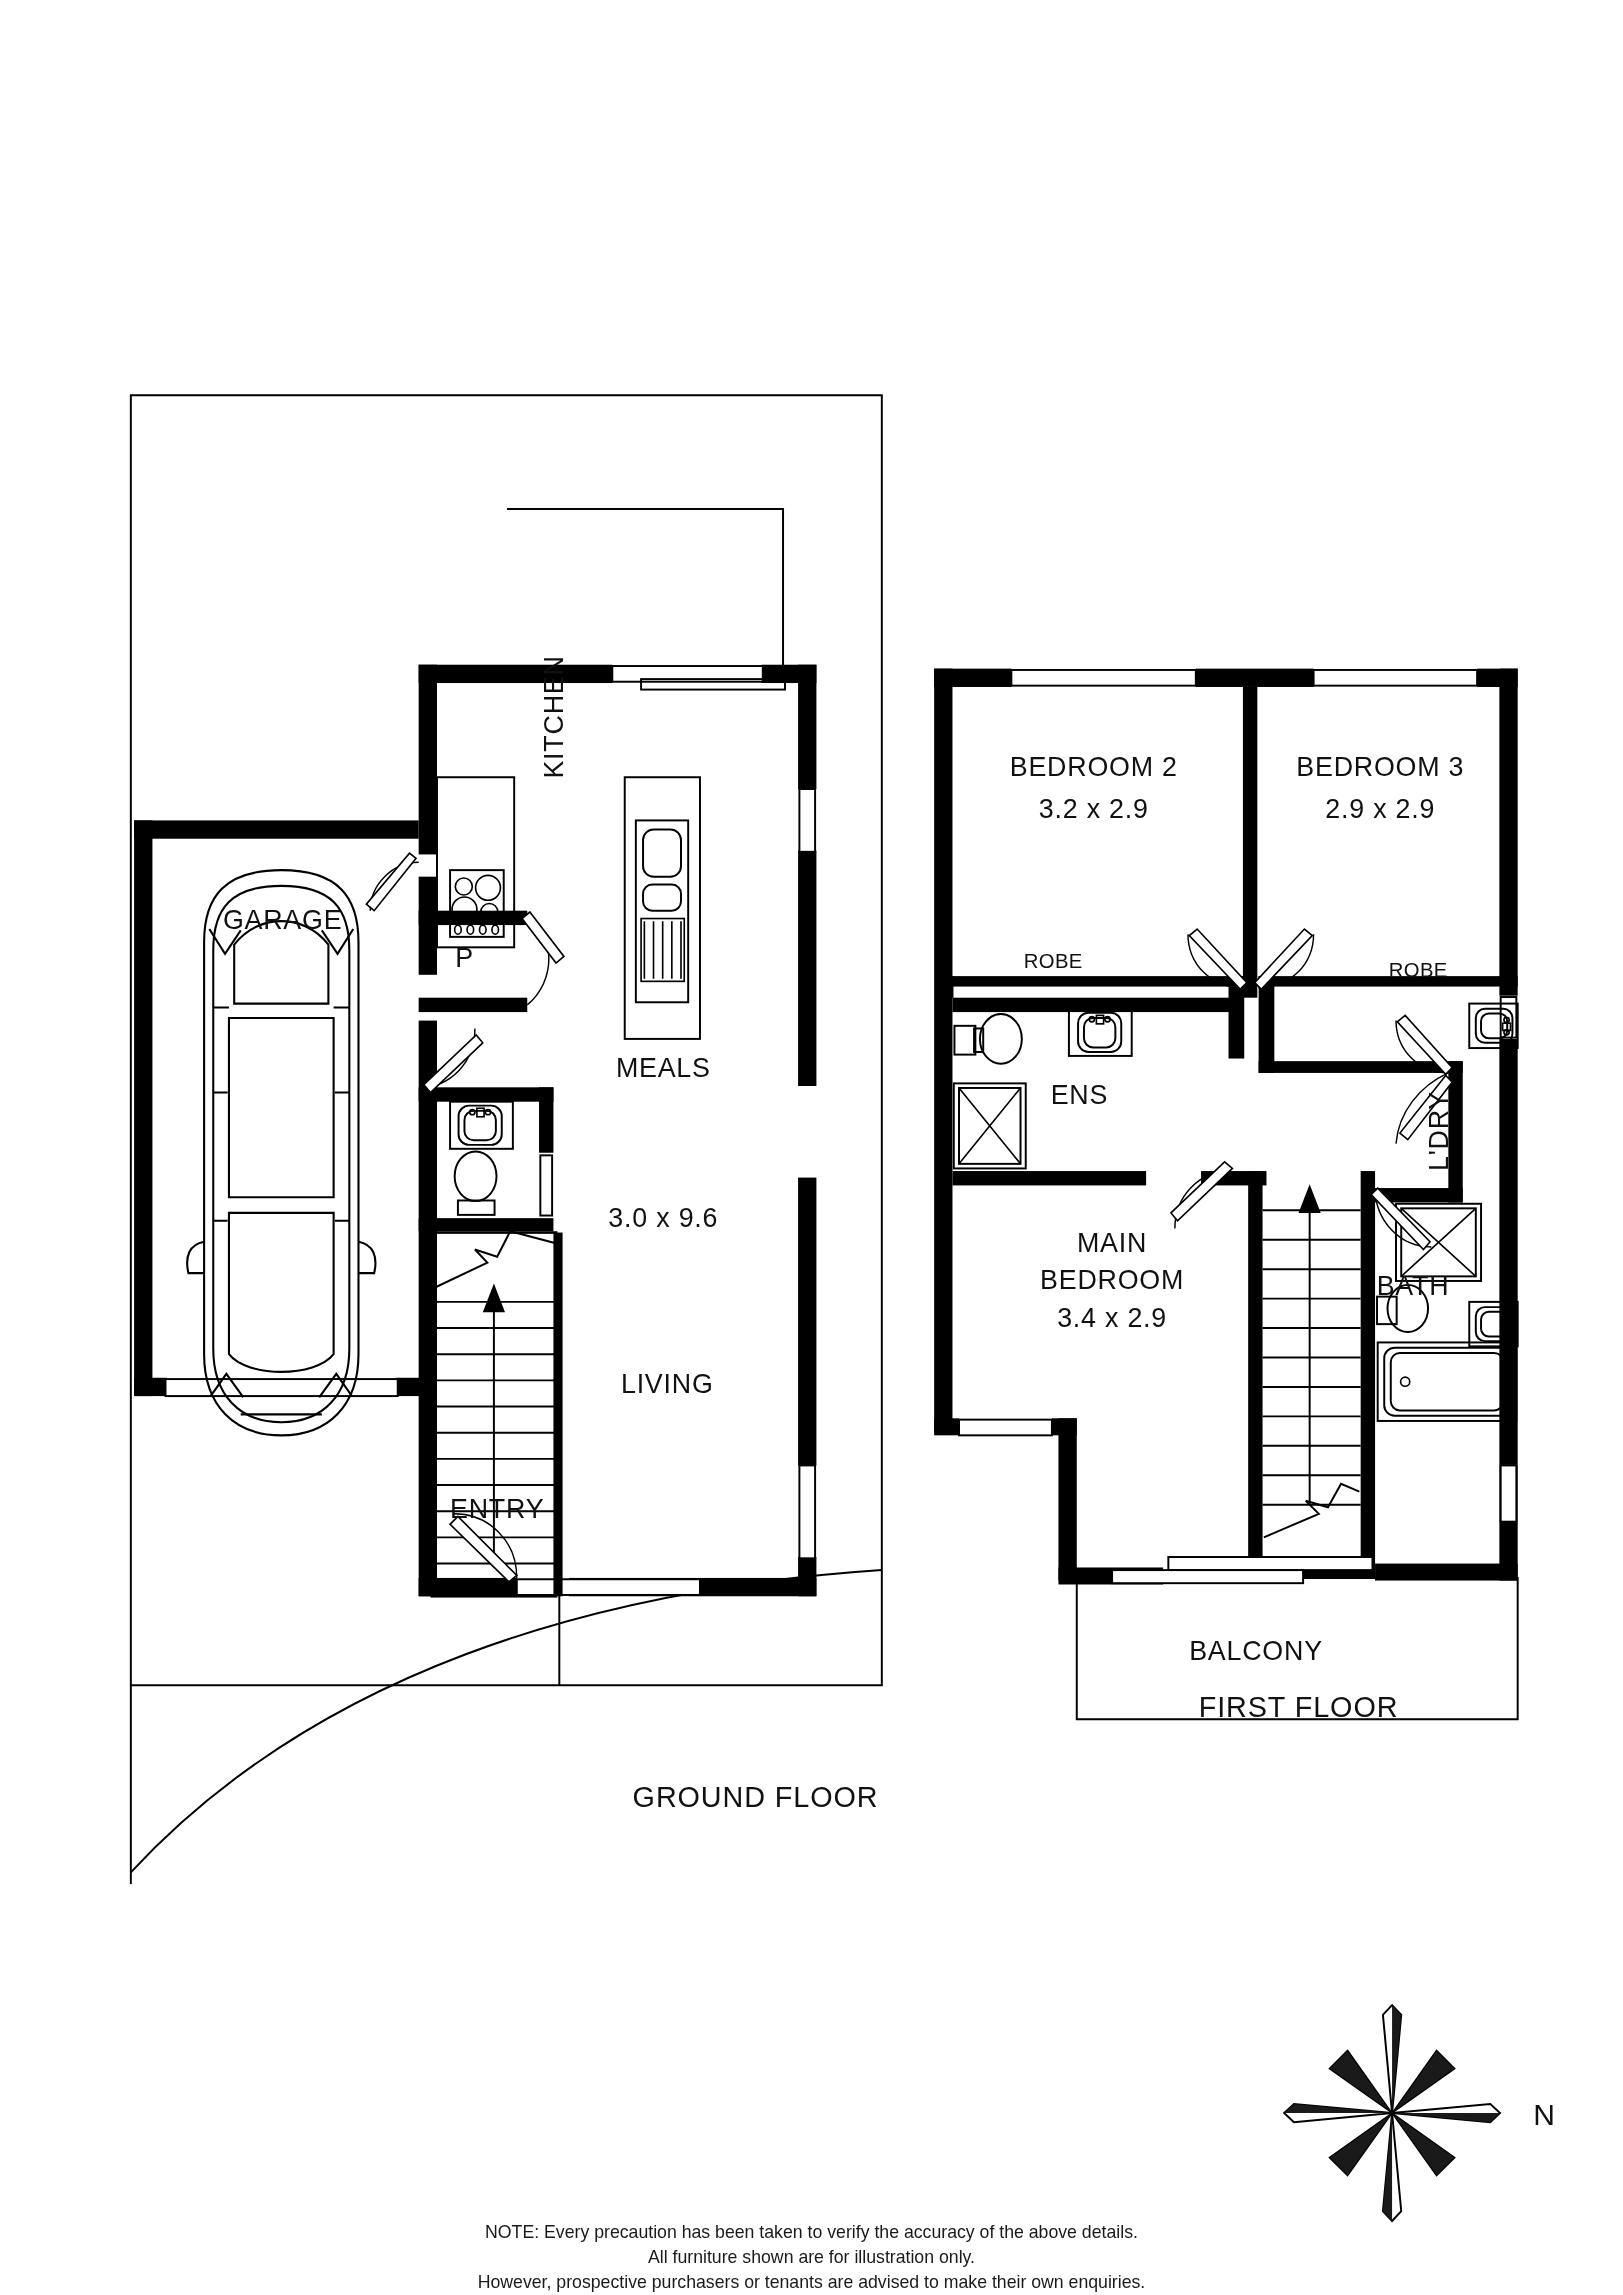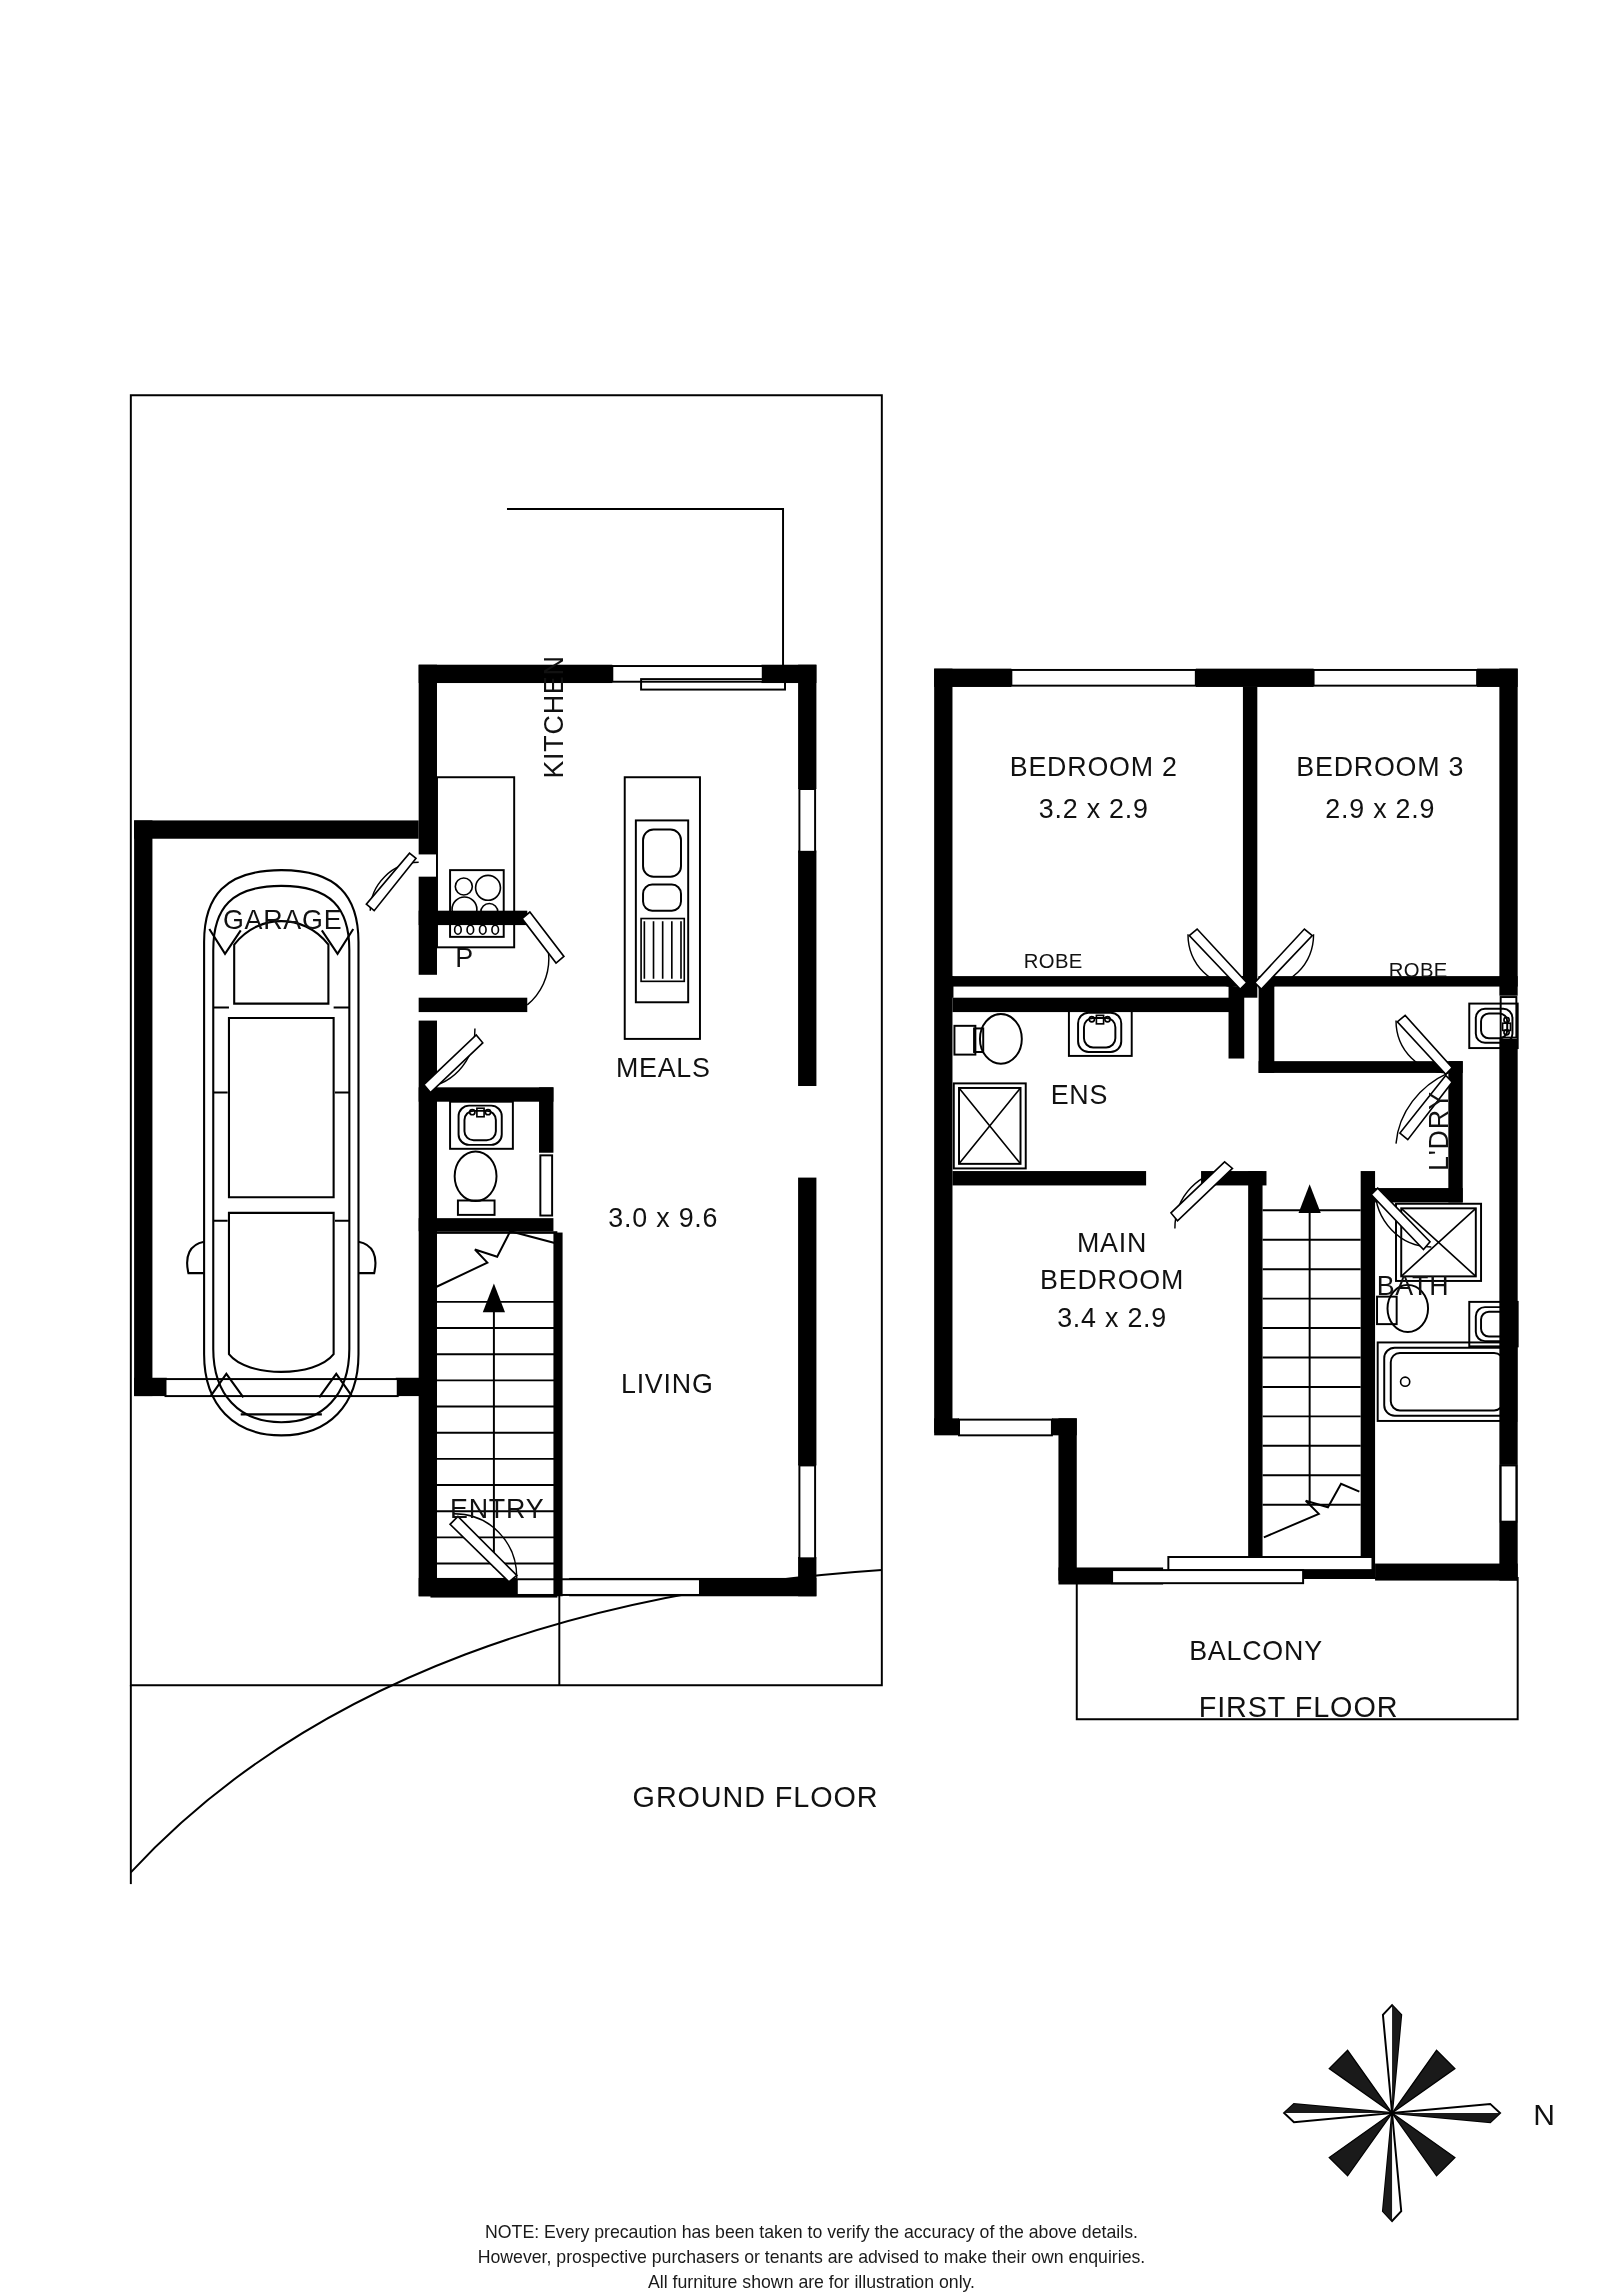--- a/index.html
+++ b/index.html
@@ -391,18 +391,18 @@
         <path d="M0 0 L-68 96 L-96 68 Z" fill="#1a1a1a" stroke="#000" stroke-width="2"></path>
         <path d="M0 0 L-96 -68 L-68 -96 Z" fill="#1a1a1a" stroke="#000" stroke-width="2"></path>
       </g>
       <text class="compassN" x="216" y="18">N</text>
     </g>
 
   </svg>
 
   <div style="position:absolute;left:0;top:2220px;width:1623px;text-align:center;line-height:1.42;">
     <div class="note">NOTE: Every precaution has been taken to verify the accuracy of the above details.</div>
+    <div class="note">All furniture shown are for illustration only.</div>
     <div class="note">However, prospective purchasers or tenants are advised to make their own enquiries.</div>
-    <div class="note">All furniture shown are for illustration only.</div>
   </div>
 
 </div>
 
 
 </body></html>

